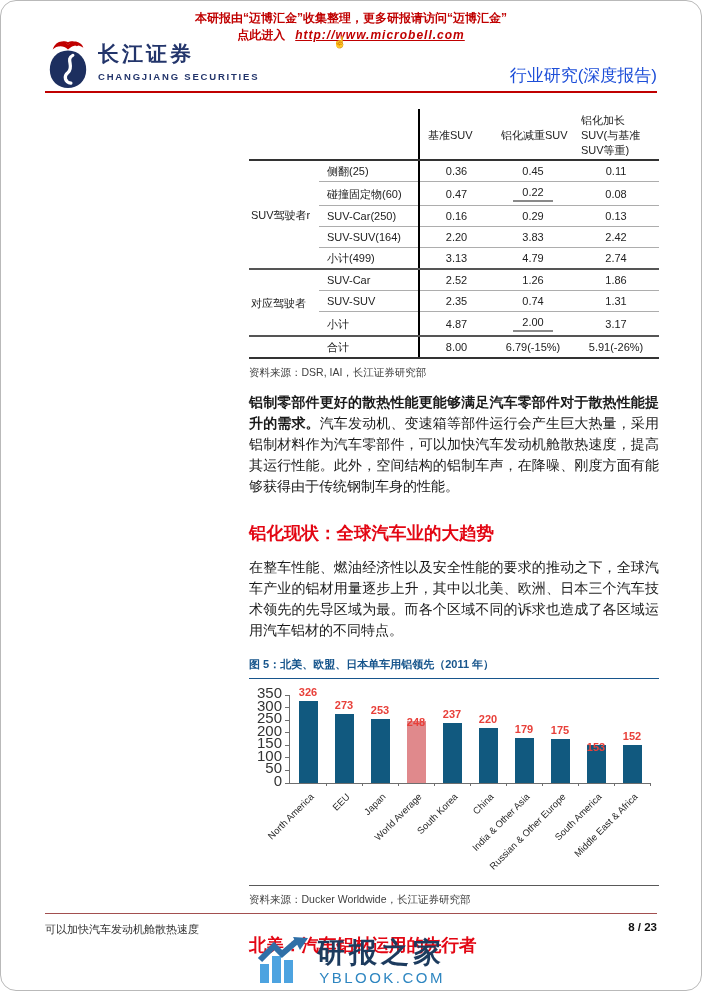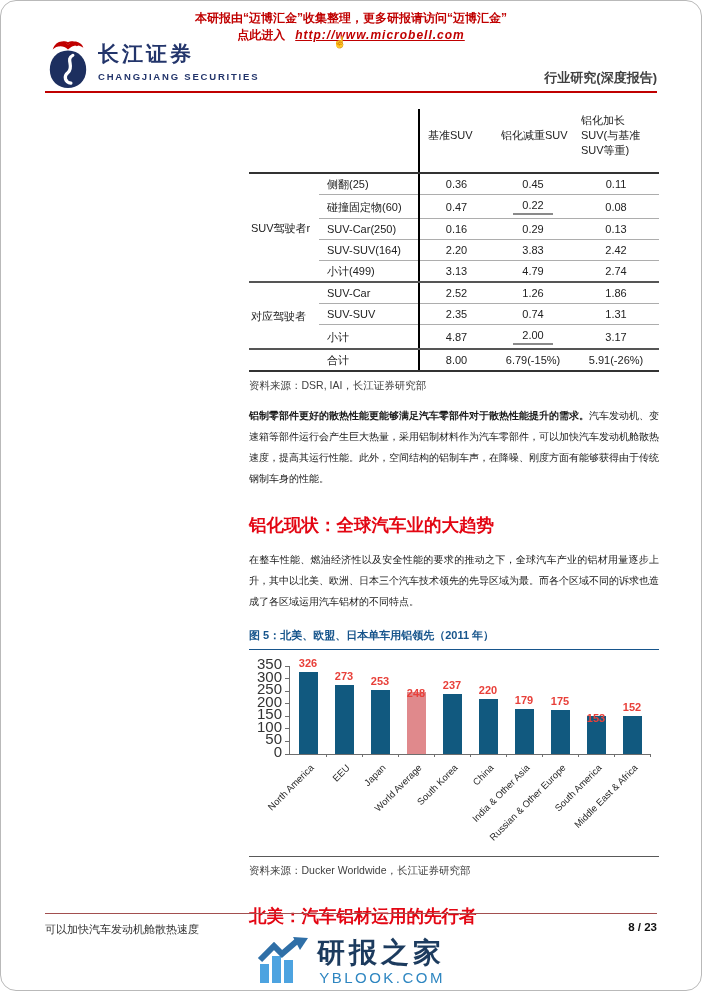--- a/index.html
+++ b/index.html
@@ -11,48 +11,48 @@
   .banner .line2{position:relative;display:inline-block;}
   .banner .url{font-style:italic;text-decoration:underline;margin-left:10px;letter-spacing:1px;}
   .banner .hand{position:absolute;left:96px;top:7px;color:#777;font-size:11px;font-weight:normal;}
 
   
   .hdr{position:absolute;top:36px;left:44px;right:44px;height:52px;}
   .logo{position:absolute;left:0;top:0;display:flex;align-items:flex-start;}
   .brand{margin-left:7px;}
   .brand-cn{font-size:21px;font-weight:bold;color:#23356b;letter-spacing:3px;line-height:34px;}
   .brand-en{font-size:9.5px;font-weight:bold;color:#23356b;letter-spacing:1.8px;margin-top:0;}
-  .report-type{position:absolute;right:0;bottom:2px;font-size:13px;color:#404040;font-weight:bold;}
+  .report-type{position:absolute;right:0;bottom:2px;font-size:17px;color:#1d4ed8;}
   .red-rule{position:absolute;top:90px;left:44px;right:44px;border-top:2px solid #c00000;}
 
   
   .main{position:absolute;top:108px;left:248px;width:410px;}
 
   
   table.suv{border-collapse:collapse;width:100%;font-size:11px;color:#222;table-layout:fixed;}
   table.suv col.cg{width:70px;} table.suv col.cl{width:100px;}
   table.suv col.c1{width:74px;} table.suv col.c2{width:80px;} table.suv col.c3{width:86px;}
-  table.suv th{font-weight:normal;text-align:left;padding:4px 2px 14px 8px;border-bottom:2px solid #333;
+  table.suv th{font-weight:normal;text-align:left;padding:4px 2px 1px 8px;border-bottom:2px solid #333;
                vertical-align:middle;line-height:15px;}
   table.suv th.empty-h{padding:0;}
   table.suv td{padding:3px 2px;border-bottom:1px solid #adadad;line-height:14px;}
   table.suv td.group-cell{text-align:left;padding-left:2px;vertical-align:middle;border-bottom:2px solid #555;}
   table.suv td.label-cell{text-align:left;padding-left:8px;}
   table.suv td.num-cell{text-align:center;}
   table.suv .vline{border-left:2px solid #000;}
   table.suv tr.group-end td{border-bottom:2px solid #555;}
   table.suv tr.total td{border-bottom:2px solid #333;}
   .cell-ul{display:inline-block;padding:0 9px 1px;border-bottom:2px solid #8a8a8a;}
 
   .src{font-size:10.5px;color:#404040;margin-top:7px;}
 
   .h-red{color:#e30613;font-size:17.5px;font-weight:bold;line-height:24px;margin-top:28px;}
   .h-red.h2{margin-top:24px;}
   .h-red.h3{margin-top:26px;}
-  .para{font-size:10px;line-height:21px;color:#1a1a1a;text-align:justify;margin-top:12px;}
+  .para{font-size:14px;line-height:21px;color:#1a1a1a;text-align:justify;margin-top:12px;}
   .para .lead{font-weight:bold;}
 
   
   .fig-cap{color:#17558c;font-size:11px;font-weight:bold;margin-top:16px;padding-bottom:6px;
            border-bottom:1px solid #17558c;}
   .chart-wrap{position:relative;height:188px;overflow:visible;}
   .plot{position:relative;margin:16px 6px 0 40px;width:360px;height:88px;
         border-left:1px solid #6e6e6e;border-bottom:1px solid #6e6e6e;}
   .bar{position:absolute;bottom:0;}
   .vlabel{position:absolute;font-size:11px;font-weight:bold;color:#e8403a;text-align:center;}

